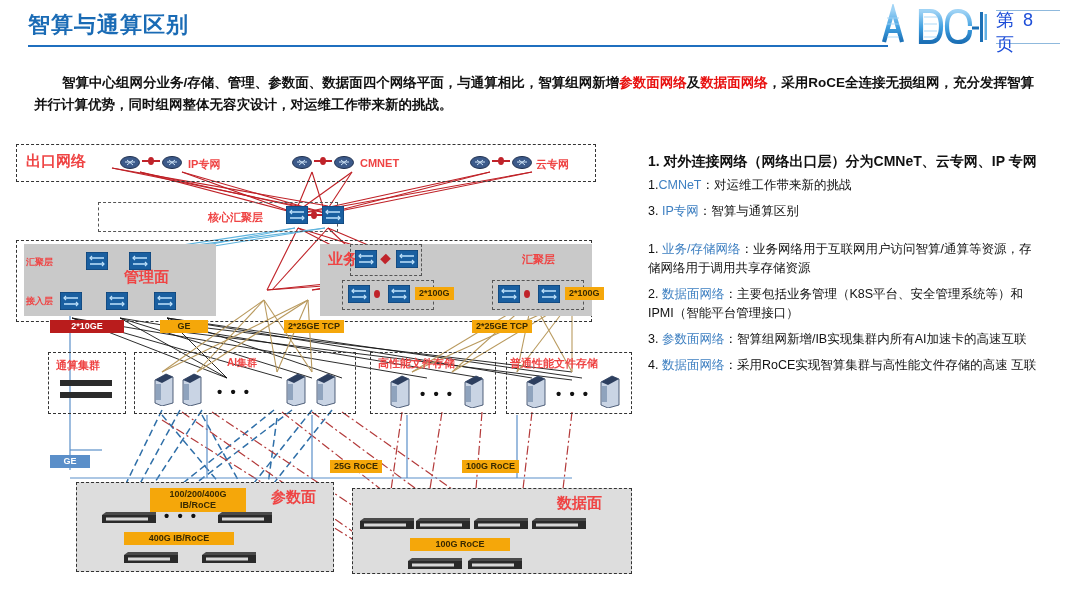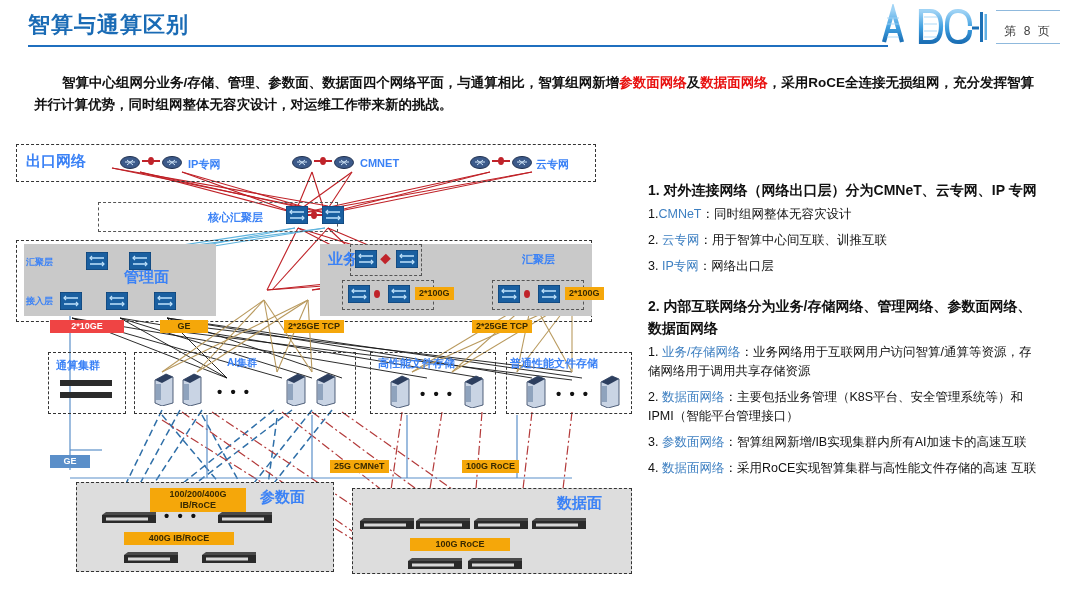--- a/index.html
+++ b/index.html
@@ -23,68 +23,68 @@
   }
   #logo{
     position:absolute;left:878px;top:4px;width:110px;height:44px;
   }
   #logo svg{display:block;}
   #page-num-box{
     position:absolute;left:996px;top:10px;width:64px;height:32px;
     border-top:1px solid #8fb9dd;border-bottom:1px solid #8fb9dd;
     display:flex;align-items:center;justify-content:center;
   }
-  #page-num{font-size:12px;color:#404040;letter-spacing:2px;margin-top:9px;}
+  #page-num{font-size:18px;color:#1d4ed8;letter-spacing:2px;margin-top:9px;}
   
   #intro{
     position:absolute;left:34px;top:72px;width:1000px;
     font-size:13.5px;font-weight:bold;line-height:22px;color:#111;
     text-align:justify;text-indent:28px;
   }
   #intro .hl{color:#e8100f;}
   
   #diagram{
     position:absolute;left:12px;top:140px;width:625px;height:440px;
   }
   #wires{position:absolute;left:0;top:0;width:625px;height:440px;}
   
   .dbox{position:absolute;border:1.4px dashed #333;box-sizing:border-box;}
   .dbox-thin{position:absolute;border:1.2px dashed #555;box-sizing:border-box;}
   .gbox{position:absolute;background:#c9c9c9;box-sizing:border-box;}
   .gbox-light{position:absolute;background:#dddddd;box-sizing:border-box;}
   
-  .lbl{position:absolute;font-weight:bold;color:#3b82f6;white-space:nowrap;}
+  .lbl{position:absolute;font-weight:bold;color:#ef4444;white-space:nowrap;}
   .lbl-xl{font-size:15px;}
   .lbl-lg{font-size:10px;}
   .lbl-md{font-size:11px;}
   .lbl-sm{font-size:9px;}
   
   .tag{
     position:absolute;background:#f5a70a;color:#3a2a00;
     font-size:9px;font-weight:bold;text-align:center;
     padding:1px 4px;white-space:nowrap;box-sizing:border-box;
     line-height:11px;
   }
-  .tag-gray{background:#ef4444;color:#ffffff;}
+  .tag-gray{background:#b91c1c;color:#ffffff;}
   .tag-blue{background:#5b8fc9;color:#ffffff;}
   .tag-2{line-height:11px;}
   
   .router{position:absolute;width:20px;height:13px;}
   
   .sw{position:absolute;width:22px;height:18px;}
   
   .rack{position:absolute;width:54px;height:12px;}
   
   .srv{position:absolute;width:22px;height:34px;}
   .dots{position:absolute;font-size:15px;font-weight:bold;color:#111;letter-spacing:2px;}
   .minibar{position:absolute;height:6px;background:#2b2b2b;}
   
   #right{
     position:absolute;left:648px;top:150px;width:392px;
-    font-size:12.5px;color:#111;line-height:19px;margin-top:29px;
+    font-size:12.5px;color:#111;line-height:19px;
   }
   .r-head{font-weight:bold;font-size:14px;line-height:22px;margin-bottom:4px;}
   .r-item{margin-bottom:7px;line-height:19px;}
   .r-key{color:#3d7fc1;}
   .r-gap{height:12px;}
 </style>
 </head>
 <body>
 
 <div id="header">
@@ -450,26 +450,26 @@
     <rect x="4" y="12" width="5" height="16" fill="#8fa3bd"></rect>
   </svg>
   <div class="dots" style="left:544px;top:245px;">• • •</div>
   <svg class="srv" style="left:586px;top:234px;" viewBox="0 0 22 34">
     <polygon points="3,8 14,2 21,5 21,31 10,34 3,31" fill="#c9d4e4" stroke="#2c3e5c" stroke-width="0.8"></polygon>
     <polygon points="3,8 14,2 21,5 10,11" fill="#2d3f5f"></polygon>
     <rect x="4" y="12" width="5" height="16" fill="#8fa3bd"></rect>
   </svg>
 
   <div class="tag tag-blue" style="left:38px;top:315px;width:40px;">GE</div>
-  <div class="tag" style="left:318px;top:320px;">25G CMNeT</div>
+  <div class="tag" style="left:318px;top:320px;">25G RoCE</div>
   <div class="tag" style="left:450px;top:320px;">100G RoCE</div>
 
   <div class="gbox-light" style="left:64px;top:342px;width:258px;height:90px;"></div>
   <div class="dbox" style="left:64px;top:342px;width:258px;height:90px;"></div>
-  <div class="lbl lbl-xl" style="left:248px;top:348px;text-align:right;">参数面</div>
+  <div class="lbl lbl-xl" style="left:259px;top:348px;text-align:right;">参数面</div>
   <div class="tag tag-2" style="left:138px;top:348px;width:96px;">
     <span>100/200/400G</span><br>
     <span>IB/RoCE</span>
   </div>
   <svg class="rack" style="left:90px;top:372px;" viewBox="0 0 54 12">
     <rect x="0" y="3" width="54" height="8" fill="#2a2a2a"></rect>
     <polygon points="4,0 54,0 54,3 0,3" fill="#4a4a4a"></polygon>
     <g fill="#d8d8d8">
         <rect x="4" y="5.5" width="42" height="3"></rect>
       </g>
@@ -544,32 +544,28 @@
         <rect x="4" y="5.5" width="42" height="3"></rect>
       </g>
   </svg>
 </div>
 
 <div id="right">
 
   <div class="r-head">1. 对外连接网络（网络出口层）分为CMNeT、云专网、IP 专网</div>
 
   <div class="r-item">
-    <span>1.</span><span class="r-key">CMNeT</span><span>：同时组网整体无容灾设计</span>
+    <span>1.</span><span class="r-key">CMNeT</span><span>：对运维工作带来新的挑战</span>
   </div>
   <div class="r-item">
-    <span>2.</span> <span class="r-key">云专网</span><span>：用于智算中心间互联、训推互联</span>
-  </div>
-  <div class="r-item">
-    <span>3.</span> <span class="r-key">IP专网</span><span>：网络出口层</span>
+    <span>3.</span> <span class="r-key">IP专网</span><span>：智算与通算区别</span>
   </div>
 
   <div class="r-gap"></div>
 
-  <div class="r-head">2. 内部互联网络分为业务/存储网络、管理网络、参数面网络、 数据面网络</div>
 
   <div class="r-item">
     <span>1.</span> <span class="r-key">业务/存储网络</span><span>：业务网络用于互联网用户访问智算/通算等资源，存储网络用于调用共享存储资源</span>
   </div>
   <div class="r-item">
     <span>2.</span> <span class="r-key">数据面网络</span><span>：主要包括业务管理（K8S平台、安全管理系统等）和 IPMI（智能平台管理接口）</span>
   </div>
   <div class="r-item">
     <span>3.</span> <span class="r-key">参数面网络</span><span>：智算组网新增/IB实现集群内所有AI加速卡的高速互联</span>
   </div>

